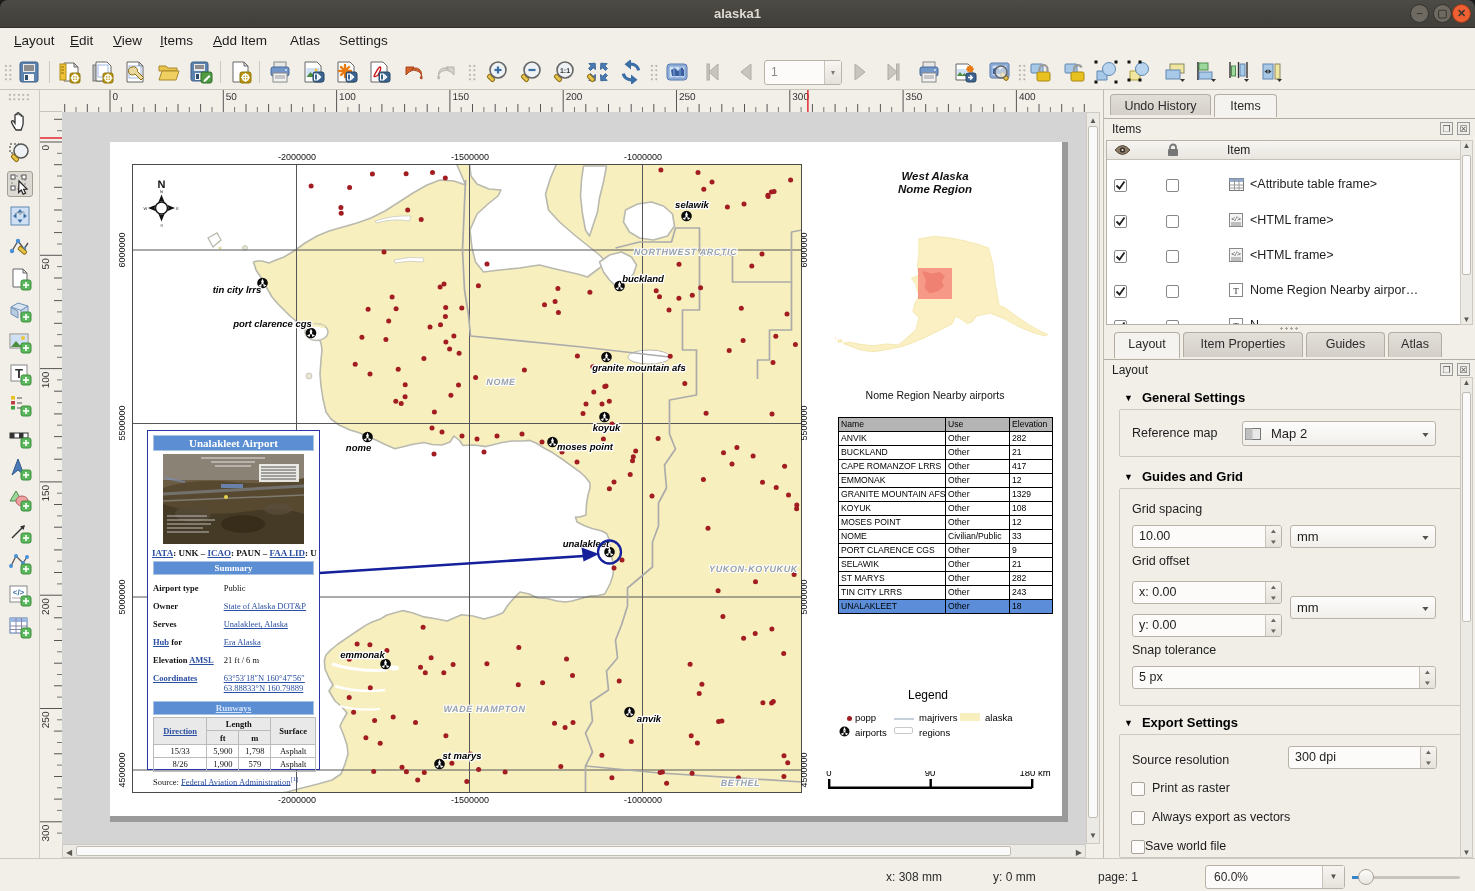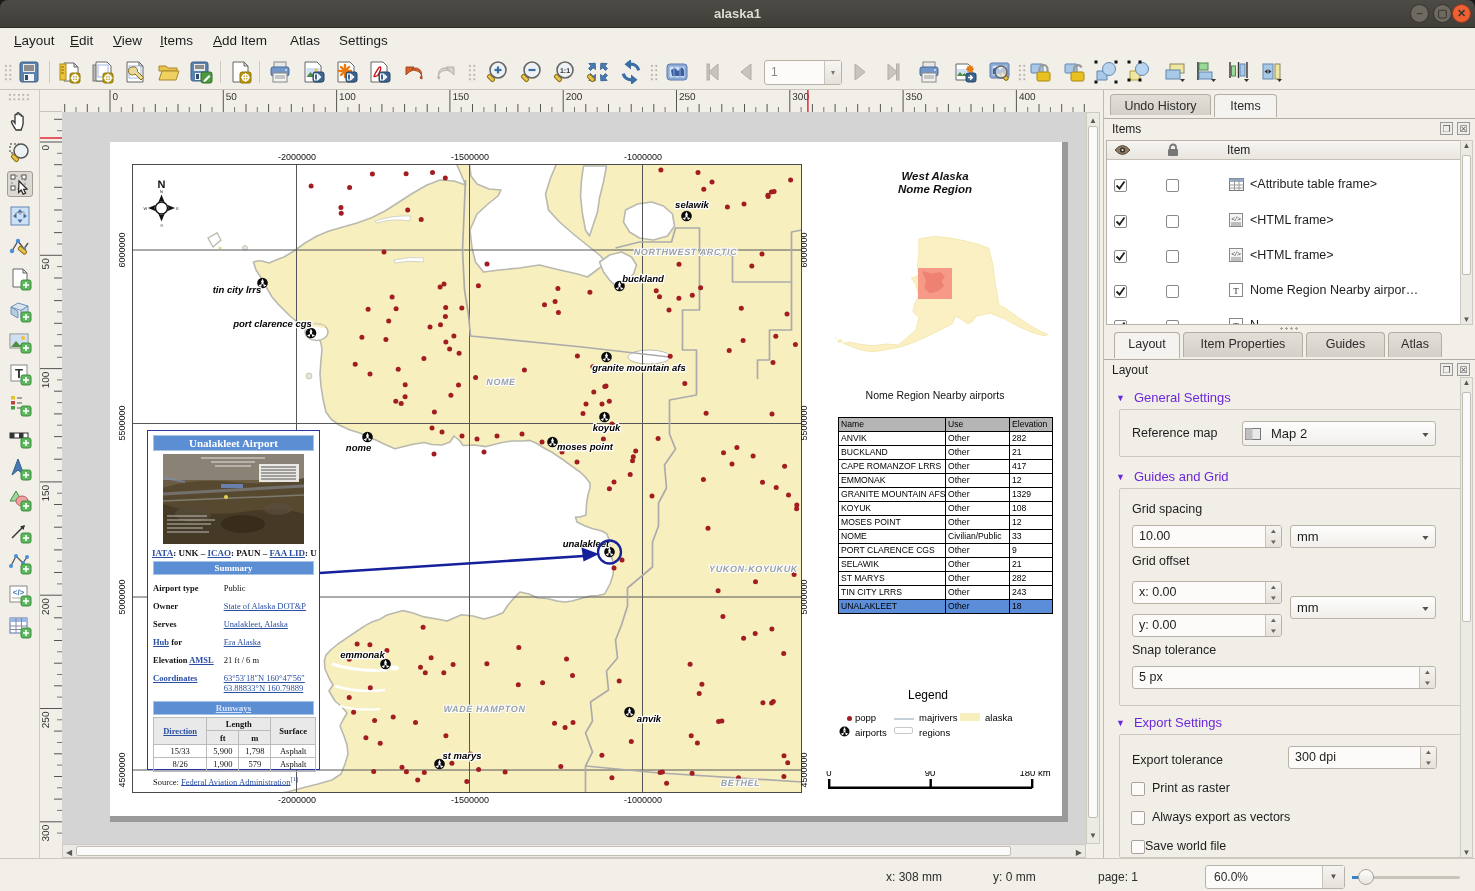--- a/index.html
+++ b/index.html
@@ -78,21 +78,21 @@
 .irow{position:relative;height:19px;margin-top:16px}
 .cb{display:inline-block;width:13px;height:13px;background:#fff;border:1px solid #888;border-radius:2px;position:relative;top:3px;margin-left:7px}
 .cb svg{position:absolute;left:-1px;top:-1px}
 .cb:nth-child(2){margin-left:39px}
 .iic{display:inline-block;width:16px;margin-left:50px;position:relative;top:2px}
 .ilab{font-size:12.5px;position:relative;top:-1px;margin-left:5px}
 .vscroll{position:absolute;width:13px;background:#eceae5;border:1px solid #cfcac1}
 .vscroll .sarr{color:#5c5850;font-size:8px;text-align:center;width:100%}
 .vscroll .sthumb{position:absolute;left:1px;width:9px;background:#fbfafa;border:1px solid #c2bdb4;border-radius:2px}
 .splitdots{position:absolute;left:176px;top:237px;width:20px;height:3px;background-image:radial-gradient(circle at 1.5px 1.5px,#a8a298 1px,transparent 1.2px);background-size:5px 5px}
-.sect{position:absolute;left:12px;font-weight:normal;font-size:13px;color:#6d28d9}
+.sect{position:absolute;left:20px;font-weight:bold;font-size:13px;color:#000000}
 .tri{font-size:9px;margin-right:9px;position:relative;top:-1px}
 .gbox{position:absolute;left:15px;width:343px;border:1px solid #cdc7bd;border-radius:2px;background:#f1eee8}
 .flabel{position:absolute;font-size:12.5px;color:#1d1d1d}
 .spin{position:absolute;background:#fcfbfa;border:1px solid #b8b2a8;border-radius:3px}
 .sval{position:absolute;left:6px;top:3px;font-size:12.5px}
 .sbtns{position:absolute;right:0;top:0;width:16px;height:100%;background:linear-gradient(#f6f4f1,#e6e2db);border-left:1px solid #c8c2b8;border-radius:0 2px 2px 0}
 .sb{position:absolute;left:0;width:100%;text-align:center;font-size:6px;color:#6a665e;transform:scaleX(1.4)}
 .sb:first-child{top:2px}
 .sb:last-child{bottom:2px}
 .combo{position:absolute;background:linear-gradient(#fdfdfc,#f1efeb);border:1px solid #b8b2a8;border-radius:3px;display:flex;align-items:center}
@@ -1442,21 +1442,21 @@
 <div class="flabel" style="left:28px;top:553px">Snap tolerance</div>
 <div class="spin" style="left:28px;top:576px;width:304px;height:23px">
       <span class="sval">5 px</span>
 <span class="sbtns">
         <span class="sb">▲</span>
         <span class="sb">▼</span>
       </span>
     </div>
 <div class="sect" style="top:625px"><span class="tri">▼</span>Export Settings</div>
 <div class="gbox" style="top:644px;height:124px"></div>
-<div class="flabel" style="left:28px;top:663px">Export tolerance</div>
+<div class="flabel" style="left:28px;top:663px">Source resolution</div>
 <div class="spin" style="left:184px;top:656px;width:149px;height:23px">
       <span class="sval">300 dpi</span>
 <span class="sbtns">
         <span class="sb">▲</span>
         <span class="sb">▼</span>
       </span>
     </div>
 <div class="flabel" style="left:27px;top:691px"><span class="cb2"></span><span style="margin-left:21px">Print as raster</span></div>
 <div class="flabel" style="left:27px;top:720px"><span class="cb2"></span><span style="margin-left:21px">Always export as vectors</span></div>
 <div class="flabel" style="left:27px;top:749px"><span class="cb2"></span><span style="margin-left:14px">Save world file</span></div>

